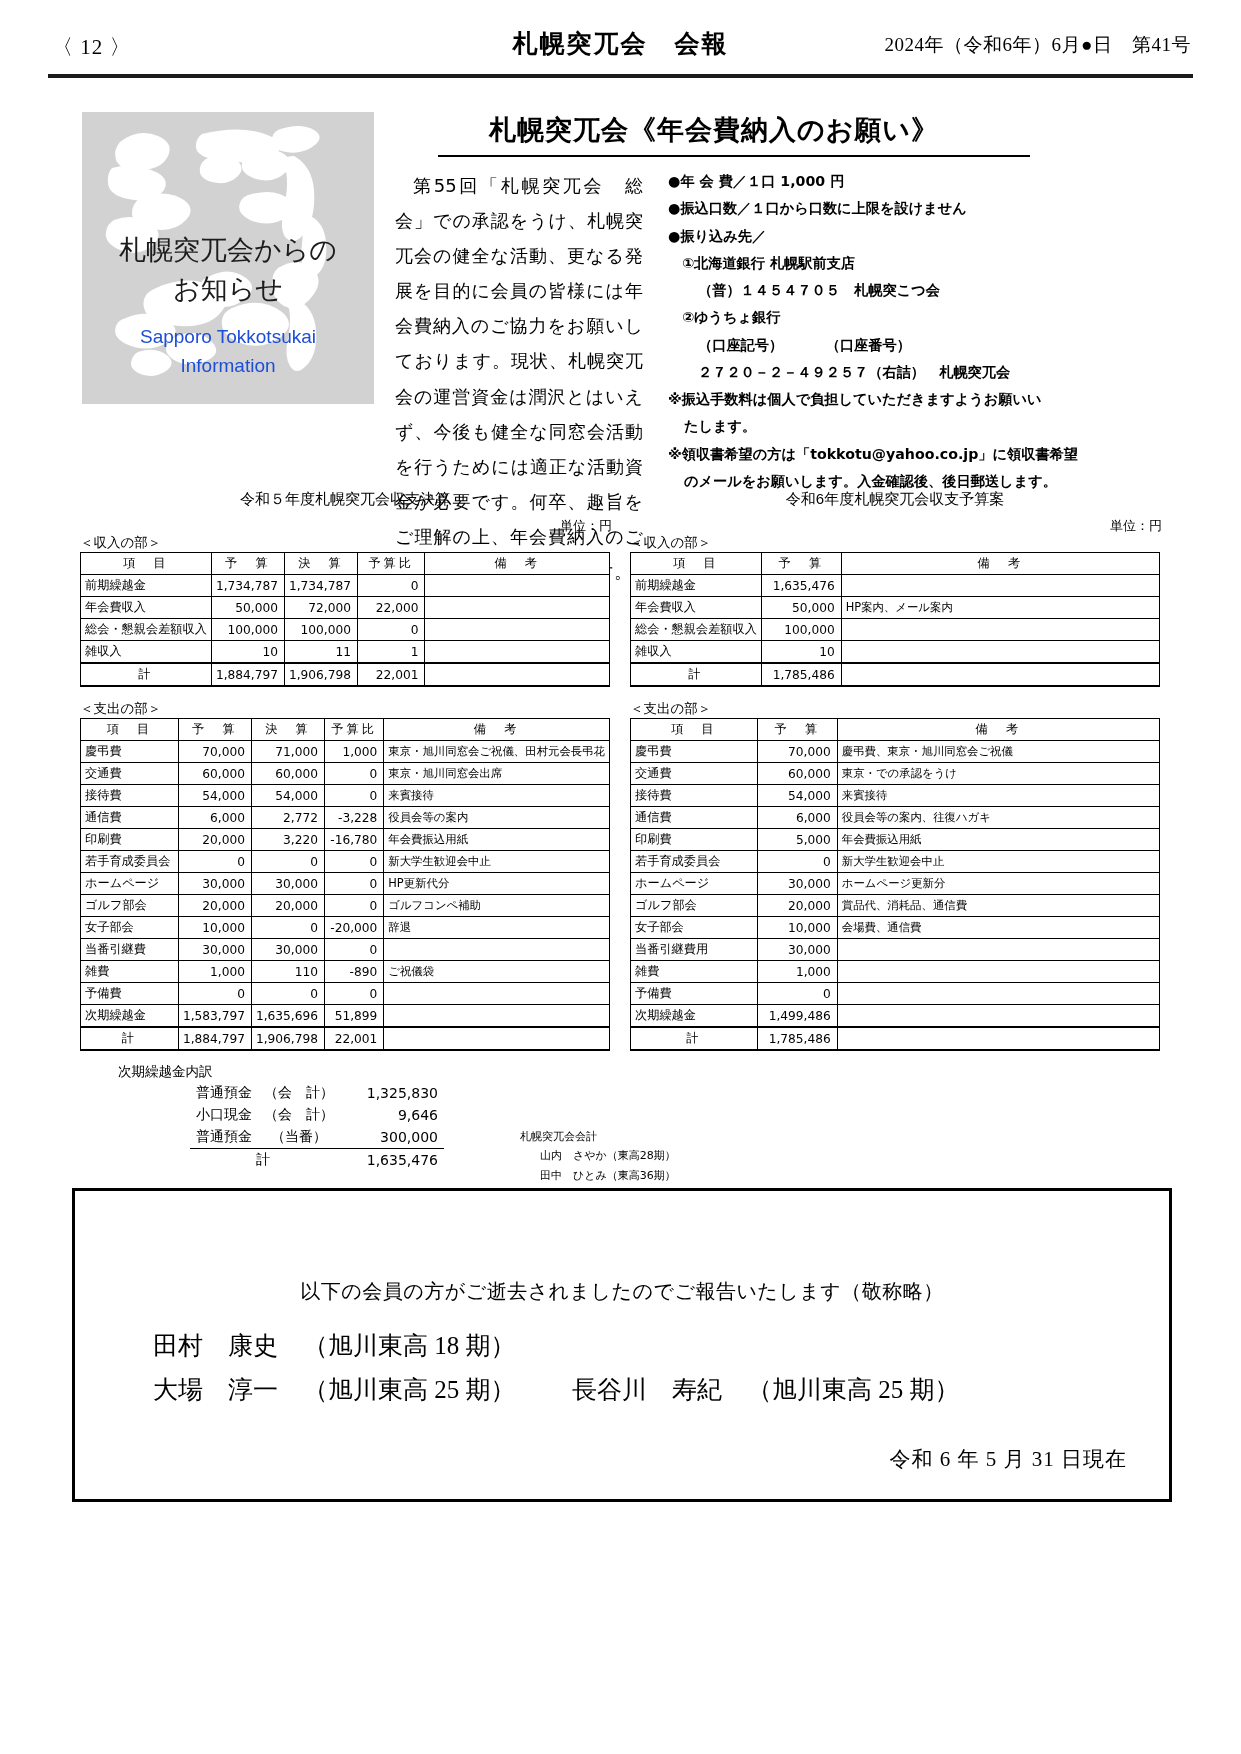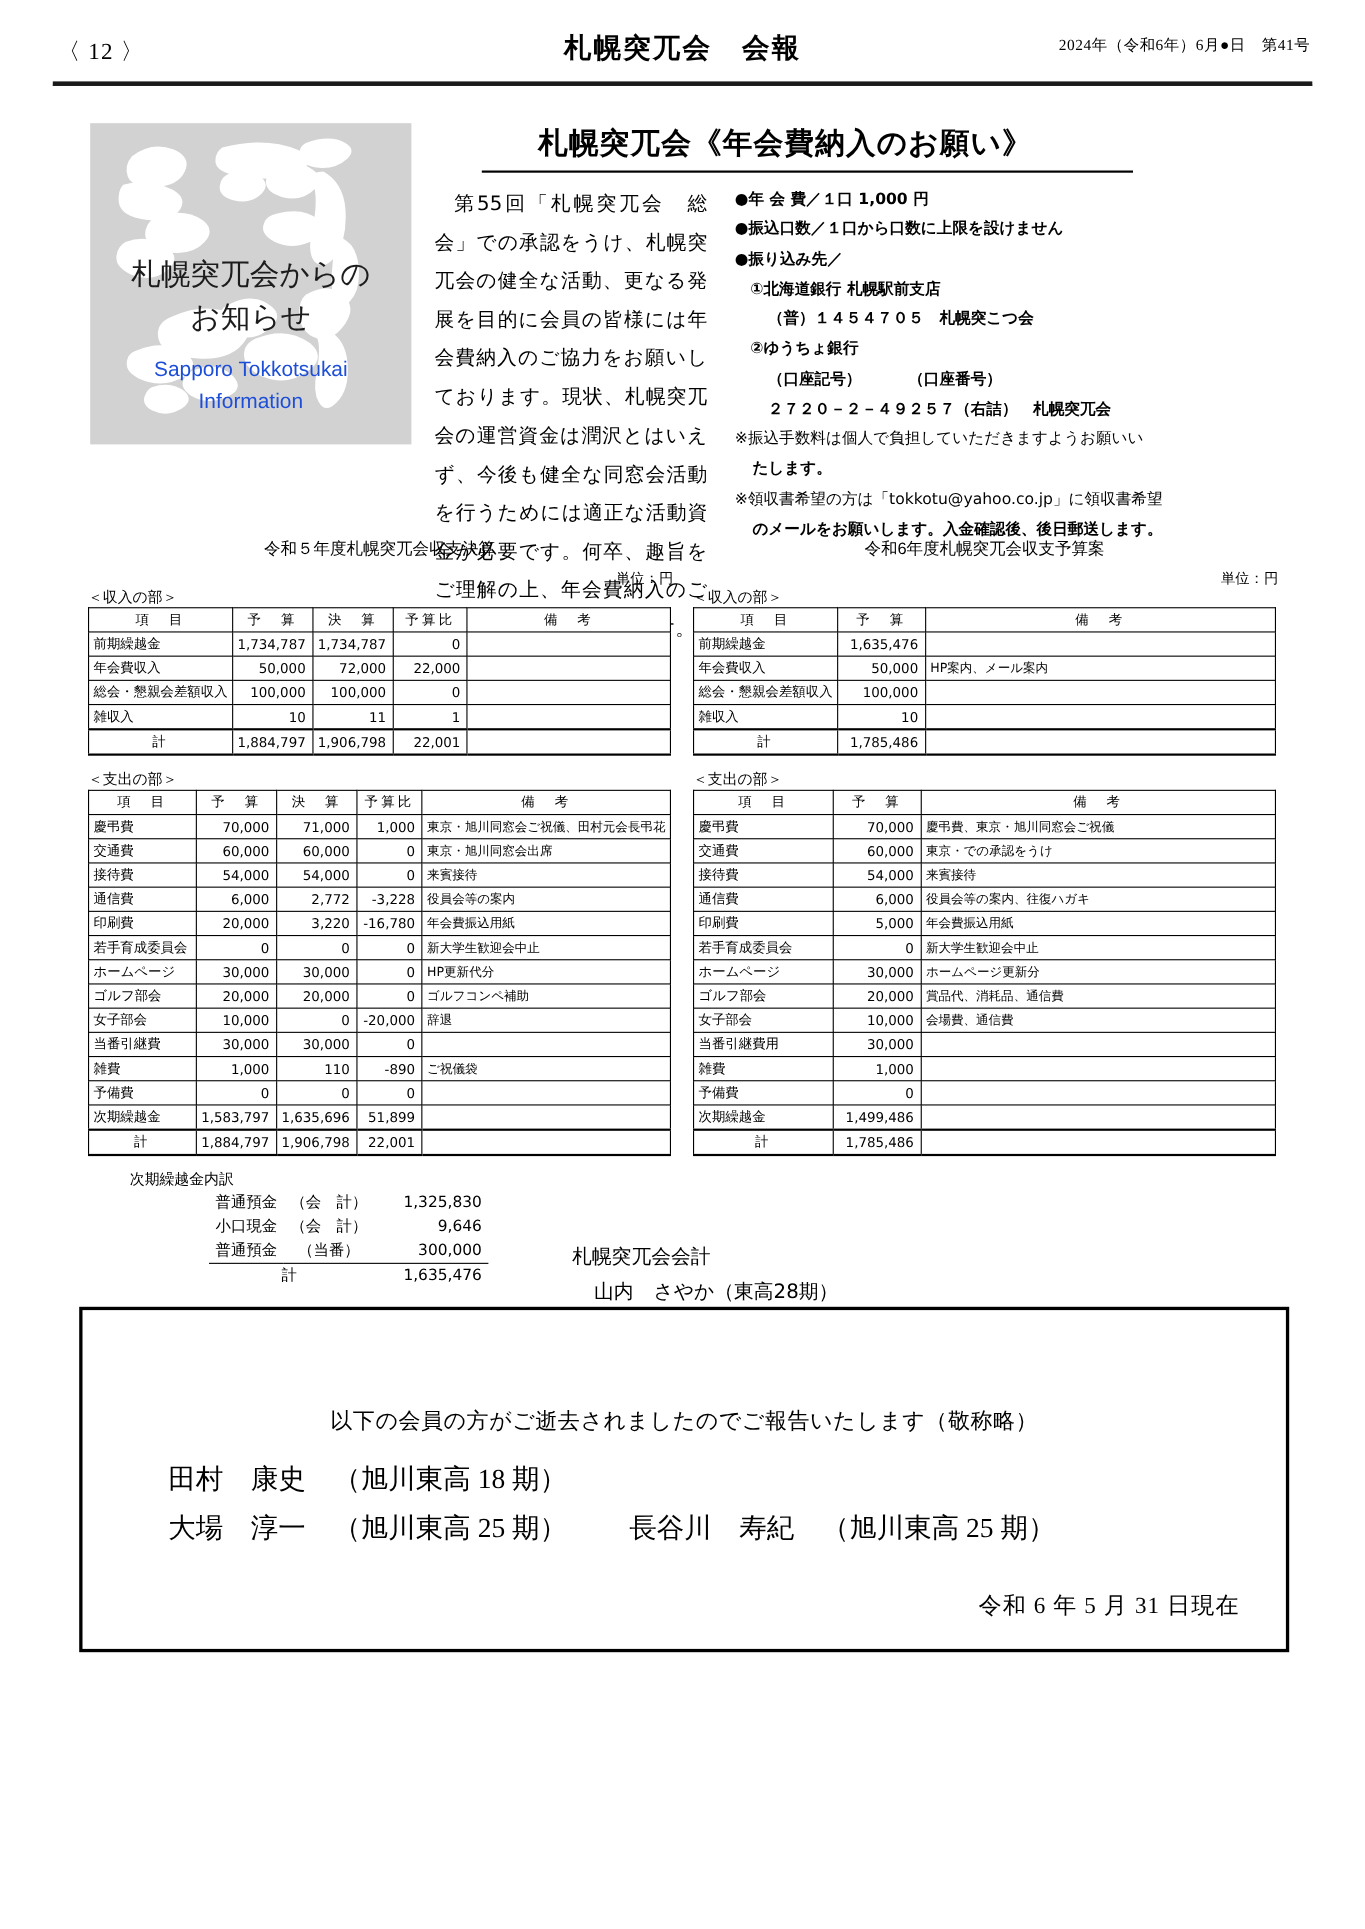--- a/index.html
+++ b/index.html
@@ -42,21 +42,21 @@
     text-align: center;
     font-family: "DejaVu Sans", sans-serif;
     font-weight: 700;
     font-size: 25px;
     letter-spacing: 2px;
   }
   .masthead-date {
     position: absolute;
     right: 2px; top: 32px;
     font-family: "Liberation Serif", "DejaVu Serif", serif;
-    font-size: 14px;
+    font-size: 19px;
     letter-spacing: 0.5px;
     white-space: nowrap;
   }
   .masthead-rule {
     position: absolute;
     left: 48px; top: 74px;
     width: 1145px;
     height: 3px;
     background: #1a1a1a;
     border-bottom: 1px solid #1a1a1a;
@@ -134,21 +134,21 @@
     left: 668px; top: 168px;
     width: 365px;
     font-size: 14.2px;
     line-height: 1.92;
     font-family: "DejaVu Sans", sans-serif;
     font-weight: 700;
   }
   .fee-details .ln { white-space: nowrap; }
   .fee-details .ind1 { padding-left: 14px; }
   .fee-details .ind2 { padding-left: 30px; }
-  .fee-details .note { font-weight: 400; }
+  .fee-details .note { font-weight: 700; }
   .fee-details .note-cont { padding-left: 16px; font-weight: 700; }
 
   
   .tbl-caption {
     position: absolute;
     font-size: 15px;
     font-family: Liberation Sans, sans-serif;
     text-align: center;
   }
   .tbl-unit {
@@ -209,21 +209,21 @@
   }
   table.breakdown td.lbl { text-align: left; }
   table.breakdown td.paren { text-align: center; }
   table.breakdown td.amt { text-align: right; min-width: 92px; }
   table.breakdown tr.sum td { border-top: 1px solid #000; }
   table.breakdown tr.sum td.lbl { text-align: center; letter-spacing: 4px; }
 
   .signature {
     position: absolute;
     left: 520px; top: 1127px;
-    font-size: 18px;
+    font-size: 11px;
     font-family: "DejaVu Sans", sans-serif;
     line-height: 1.75;
   }
   .signature .s-name { padding-left: 20px; }
 
   
   .cond-box {
     position: absolute;
     left: 72px; top: 1188px;
     width: 1100px;

